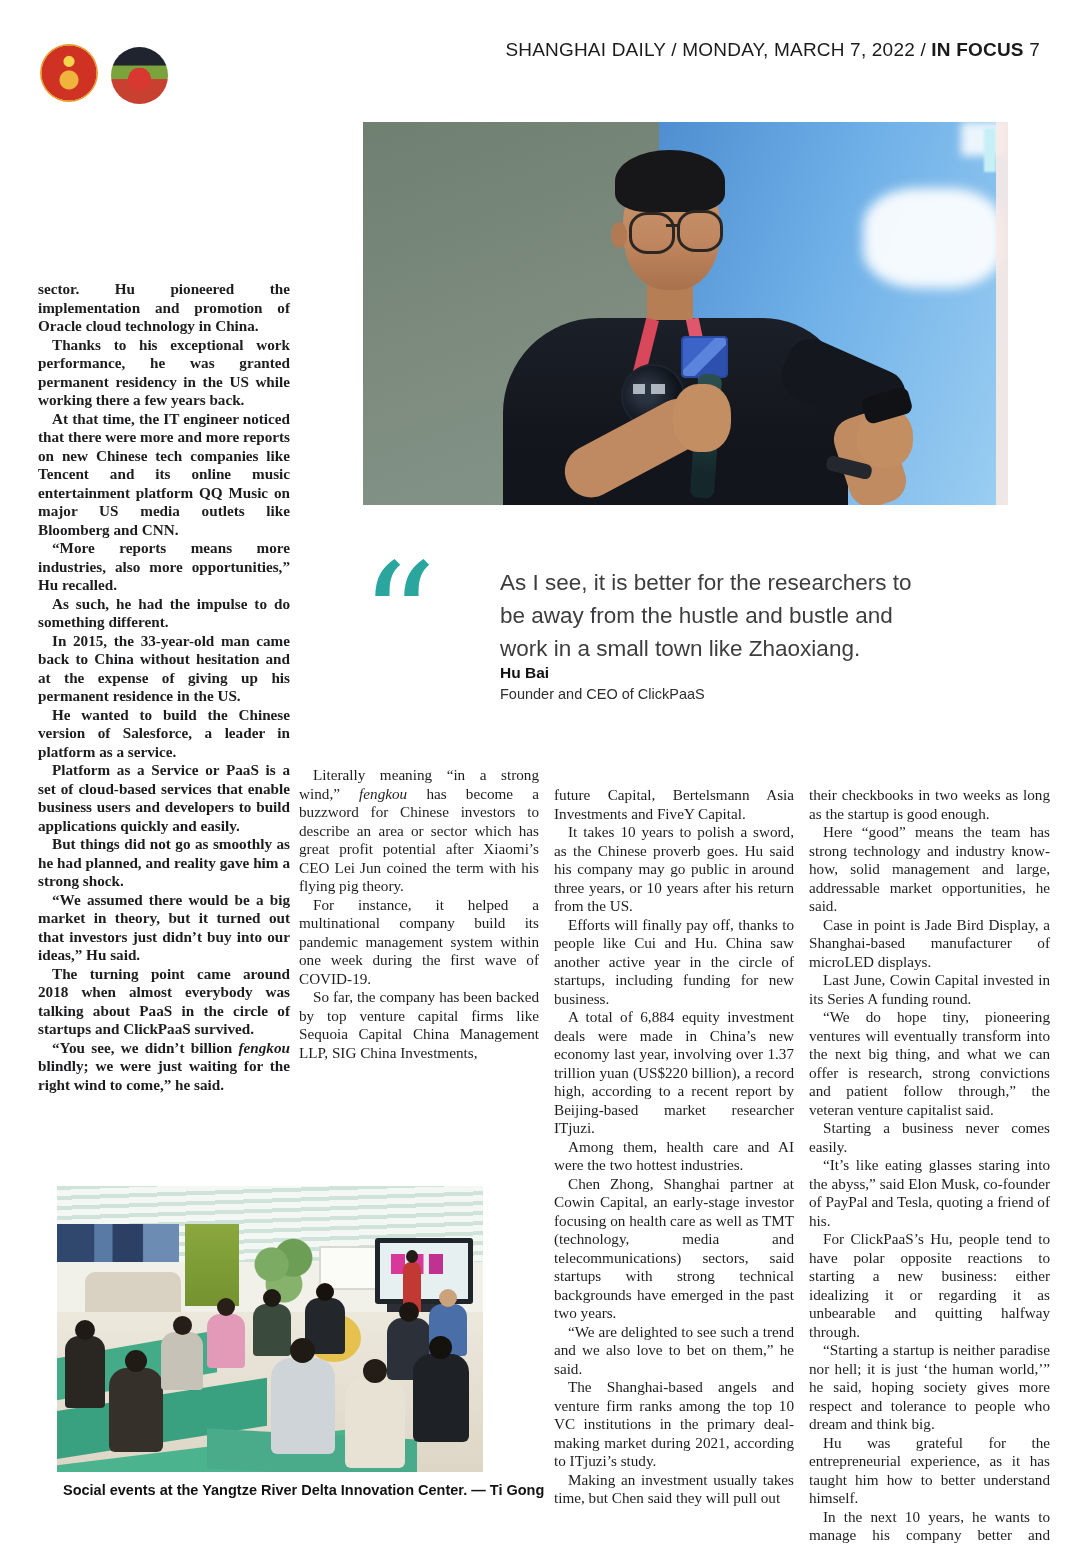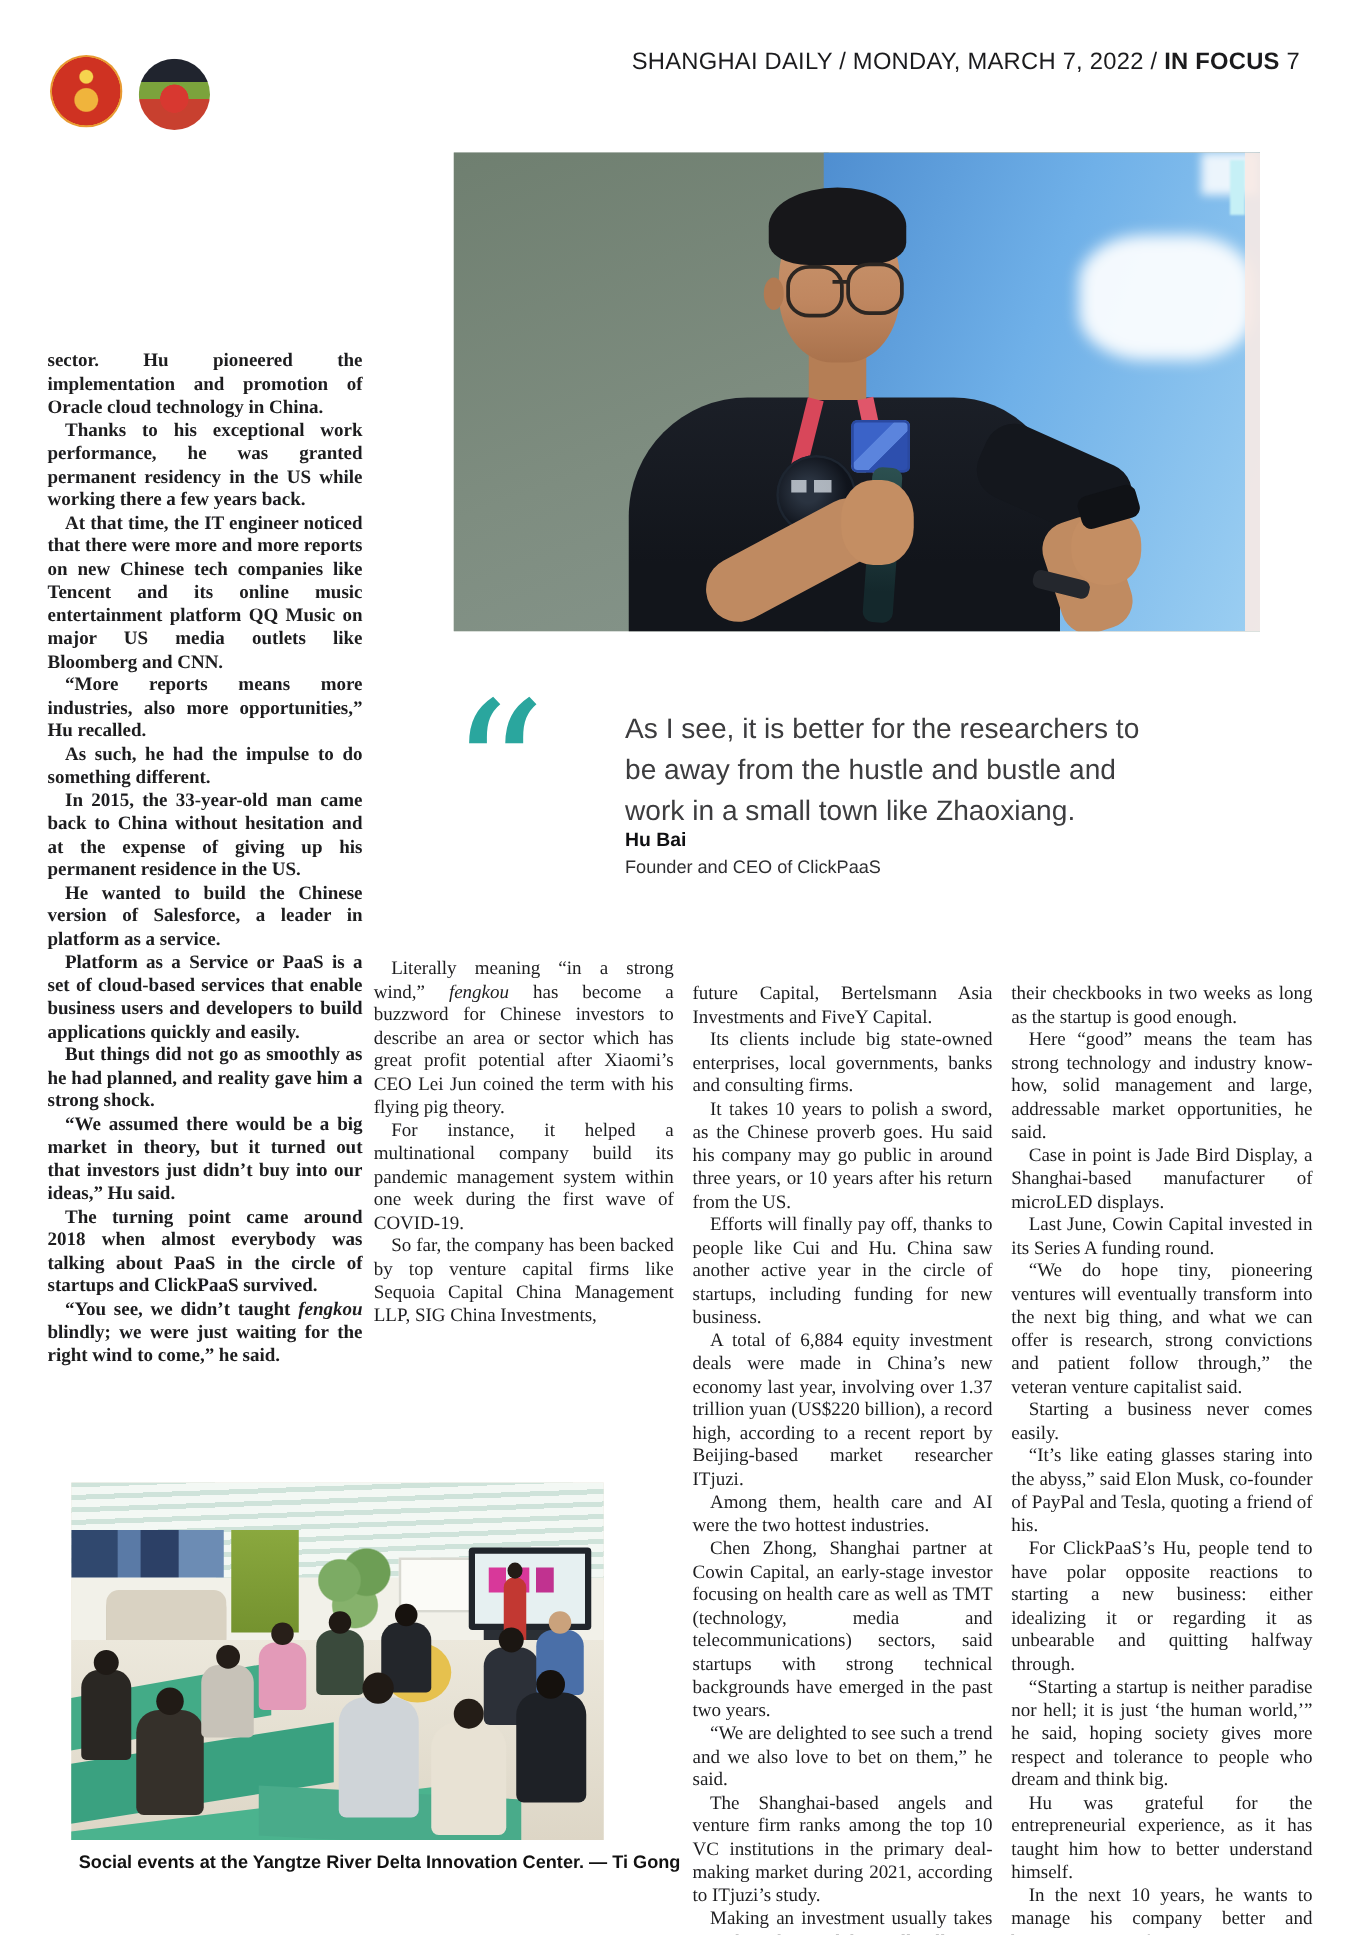--- a/index.html
+++ b/index.html
@@ -96,30 +96,29 @@
       <p><span>Thanks to his exceptional work performance, he was granted permanent residency in the US while working there a few years back.</span></p>
       <p><span>At that time, the IT engineer noticed that there were more and more reports on new Chinese tech companies like Tencent and its online music entertainment platform QQ Music on major US media outlets like Bloomberg and CNN.</span></p>
       <p><span>“More reports means more industries, also more opportunities,” Hu recalled.</span></p>
       <p><span>As such, he had the impulse to do something different.</span></p>
       <p><span>In 2015, the 33-year-old man came back to China without hesitation and at the expense of giving up his permanent residence in the US.</span></p>
       <p><span>He wanted to build the Chinese version of Salesforce, a leader in platform as a service.</span></p>
       <p><span>Platform as a Service or PaaS is a set of cloud-based services that enable business users and developers to build applications quickly and easily.</span></p>
       <p><span>But things did not go as smoothly as he had planned, and reality gave him a strong shock.</span></p>
       <p><span>“We assumed there would be a big market in theory, but it turned out that investors just didn’t buy into our ideas,” Hu said.</span></p>
       <p><span>The turning point came around 2018 when almost everybody was talking about PaaS in the circle of startups and ClickPaaS survived.</span></p>
-      <p><span>“You see, we didn’t taught </span><span class="it">fengkou</span><span> blindly; we were just waiting for the right wind to come,” he said.</span></p>
+      <p><span>“You see, we didn’t billion </span><span class="it">fengkou</span><span> blindly; we were just waiting for the right wind to come,” he said.</span></p>
     </div>
   <div class="col" style="left:299px;top:766px;width:240px;">
       <p><span>Literally meaning “in a strong wind,” </span><span class="it">fengkou</span><span> has become a buzzword for Chinese investors to describe an area or sector which has great profit potential after Xiaomi’s CEO Lei Jun coined the term with his flying pig theory.</span></p>
       <p><span>For instance, it helped a multinational company build its pandemic management system within one week during the first wave of COVID-19.</span></p>
       <p><span>So far, the company has been backed by top venture capital firms like Sequoia Capital China Management LLP, SIG China Investments,</span></p>
     </div>
   <div class="col" style="left:554px;top:786px;width:240px;">
       <p class="noind"><span>future Capital, Bertelsmann Asia Investments and FiveY Capital.</span></p>
-      <p><span>Its clients include big state-owned enterprises, local governments, banks and consulting firms.</span></p>
       <p><span>It takes 10 years to polish a sword, as the Chinese proverb goes. Hu said his company may go public in around three years, or 10 years after his return from the US.</span></p>
       <p><span>Efforts will finally pay off, thanks to people like Cui and Hu. China saw another active year in the circle of startups, including funding for new business.</span></p>
       <p><span>A total of 6,884 equity investment deals were made in China’s new economy last year, involving over 1.37 trillion yuan (US$220 billion), a record high, according to a recent report by Beijing-based market researcher ITjuzi.</span></p>
       <p><span>Among them, health care and AI were the two hottest industries.</span></p>
       <p><span>Chen Zhong, Shanghai partner at Cowin Capital, an early-stage investor focusing on health care as well as TMT (technology, media and telecommunications) sectors, said startups with strong technical backgrounds have emerged in the past two years.</span></p>
       <p><span>“We are delighted to see such a trend and we also love to bet on them,” he said.</span></p>
       <p><span>The Shanghai-based angels and venture firm ranks among the top 10 VC institutions in the primary deal-making market during 2021, according to ITjuzi’s study.</span></p>
       <p><span>Making an investment usually takes time, but Chen said they will pull out</span></p>
     </div>
   <div class="col" style="left:809px;top:786px;width:241px;">

